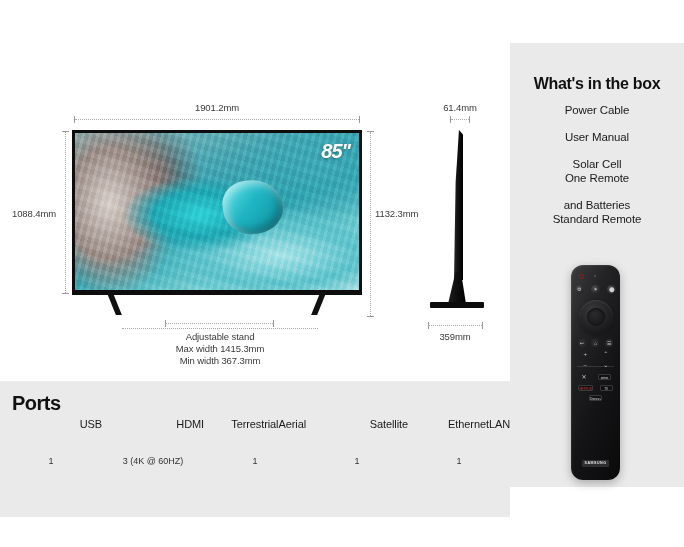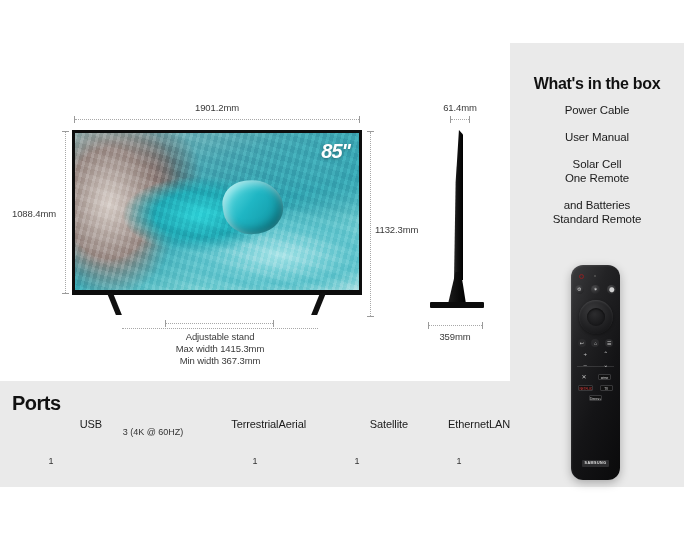--- a/index.html
+++ b/index.html
@@ -29,21 +29,21 @@
   }
   .box-item {
     font-size:11.5px; color:#1a1a1a; line-height:14px;
     margin-bottom:13px; letter-spacing:-0.1px;
   }
   .box-item span { display:block; }
 
   
   .panel-ports {
     position:absolute; left:0; top:381px;
-    width:510px; height:106px;
+    width:510px; height:136px;
     background:#eaeaea;
   }
   .ports-title {
     position:absolute; left:12px; top:11px;
     font-size:20px; font-weight:700; color:#111; letter-spacing:-0.5px;
   }
   .ports-grid {
     position:absolute; left:0; top:36px; width:510px;
     display:flex; align-items:flex-start;
   }
@@ -219,21 +219,21 @@
 <body>
 
 <div id="root">
 
   <div class="dim dim-center" style="left:72px; top:102px; width:290px;">1901.2mm</div>
   <div class="rule-h" style="left:74px; top:116px; width:286px;"></div>
 
   <div class="dim" style="left:12px; top:208px;">1088.4mm</div>
   <div class="rule-v" style="left:62px; top:131px; height:163px;"></div>
 
-  <div class="dim" style="left:375px; top:224px;">1132.3mm</div>
+  <div class="dim" style="left:375px; top:208px;">1132.3mm</div>
   <div class="rule-v" style="left:367px; top:131px; height:186px;"></div>
 
   <div class="tv-front">
     <div class="tv-screen">
       <div class="badge-size">85"</div>
     </div>
   </div>
   <div class="leg leg-l"></div>
   <div class="leg leg-r"></div>
 
@@ -330,20 +330,24 @@
 
       <div class="port-col">
         <div class="port-label">
           <span></span>
           <span>USB</span>
         </div>
         <div class="port-value">1</div>
       </div>
 
       <div class="port-col">
+        <div class="port-label">
+          <span></span>
+          <span>HDMI</span>
+        </div>
         <div class="port-value">3 (4K @ 60HZ)</div>
       </div>
 
       <div class="port-col">
         <div class="port-label">
           <span>Terrestrial</span>
           <span>Aerial</span>
         </div>
         <div class="port-value">1</div>
       </div>

